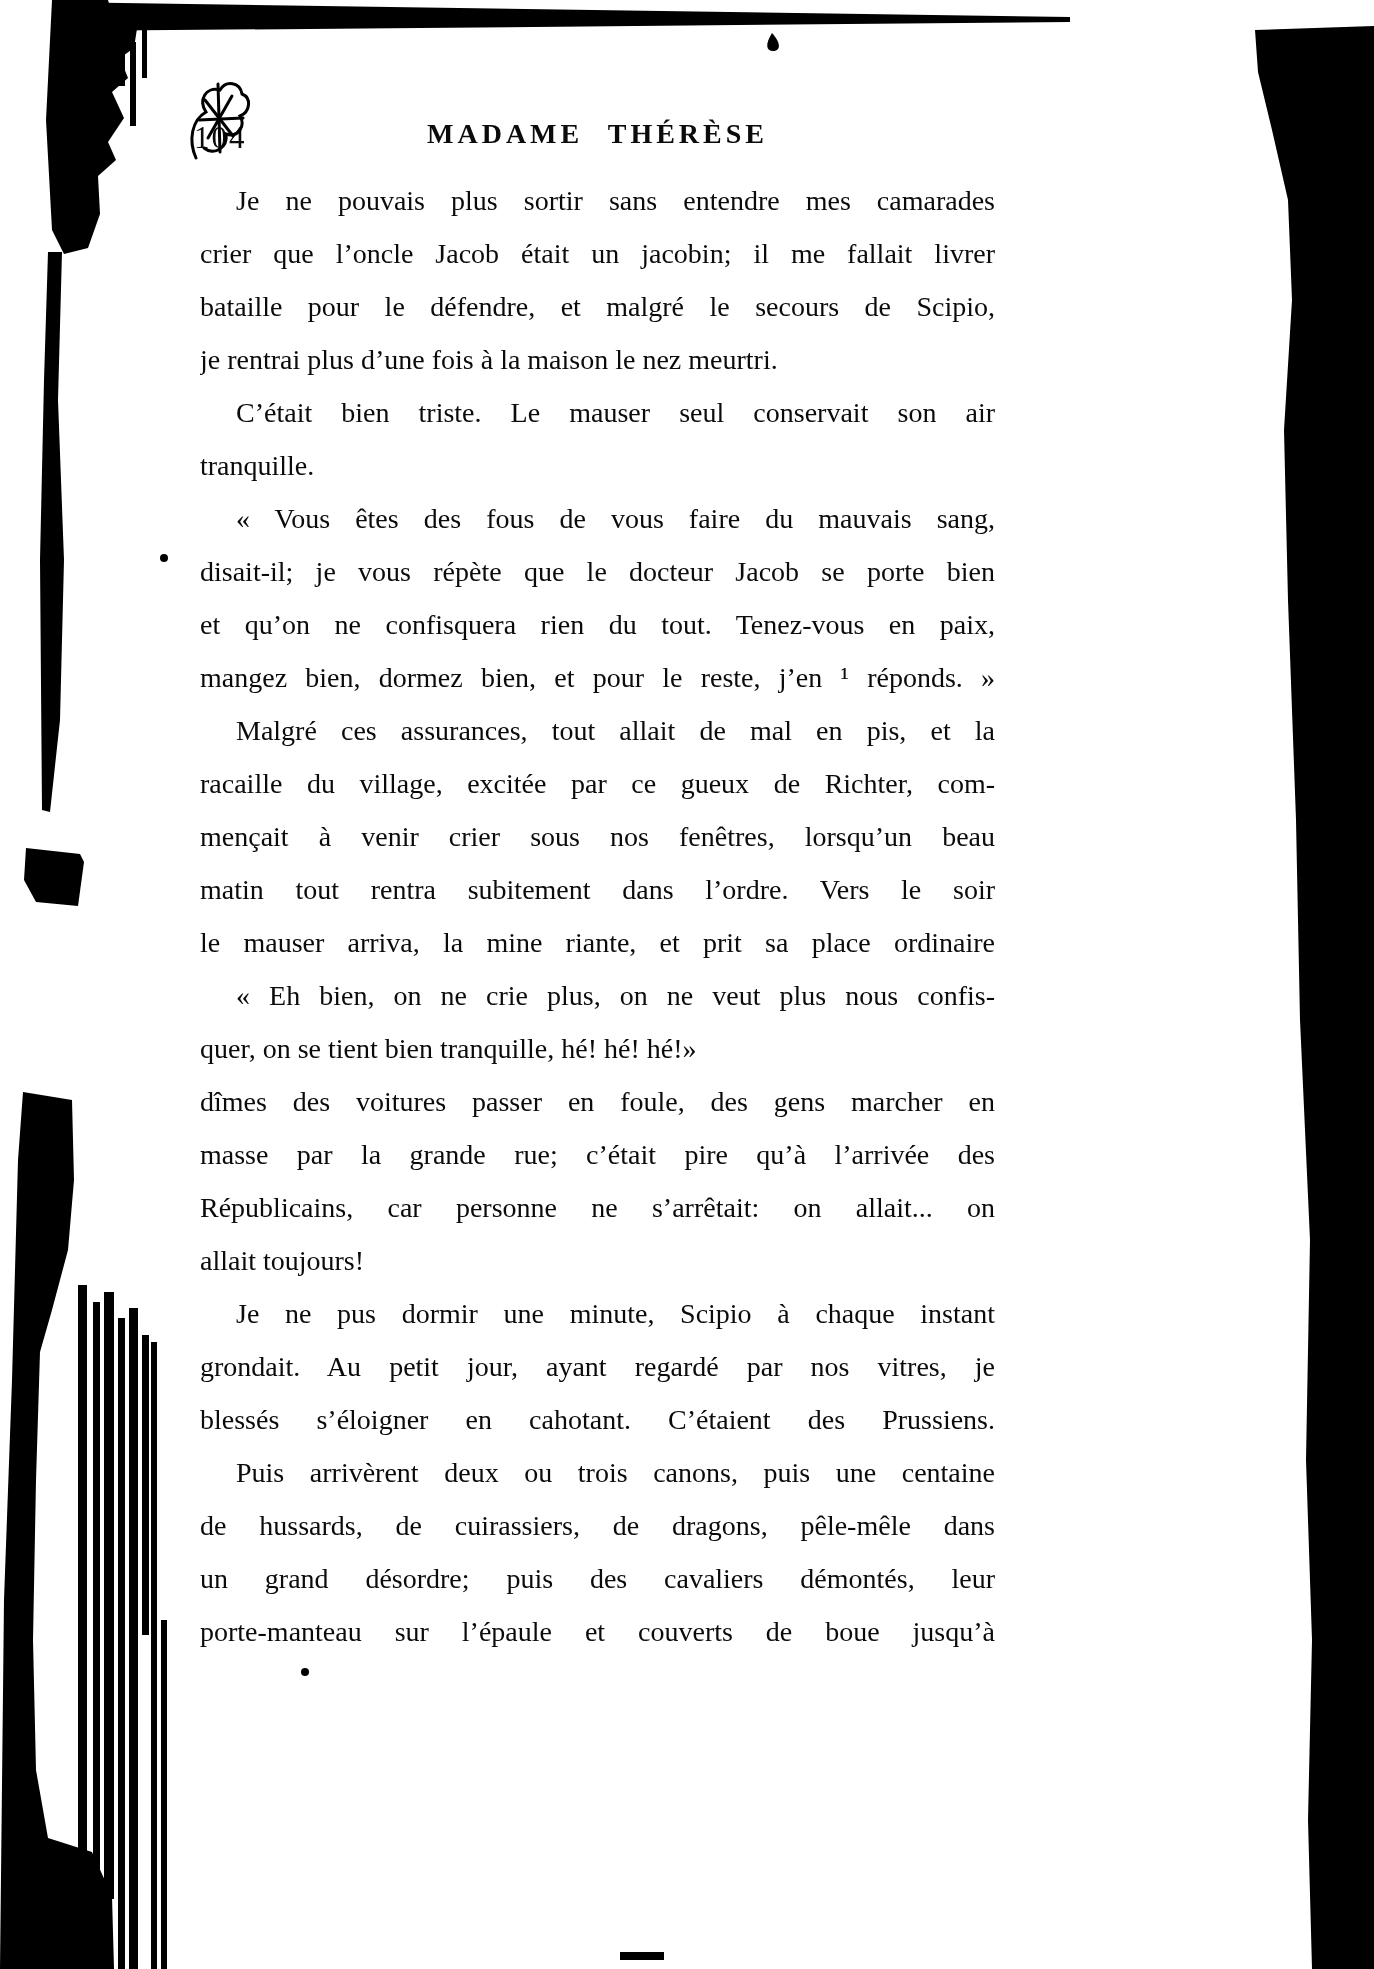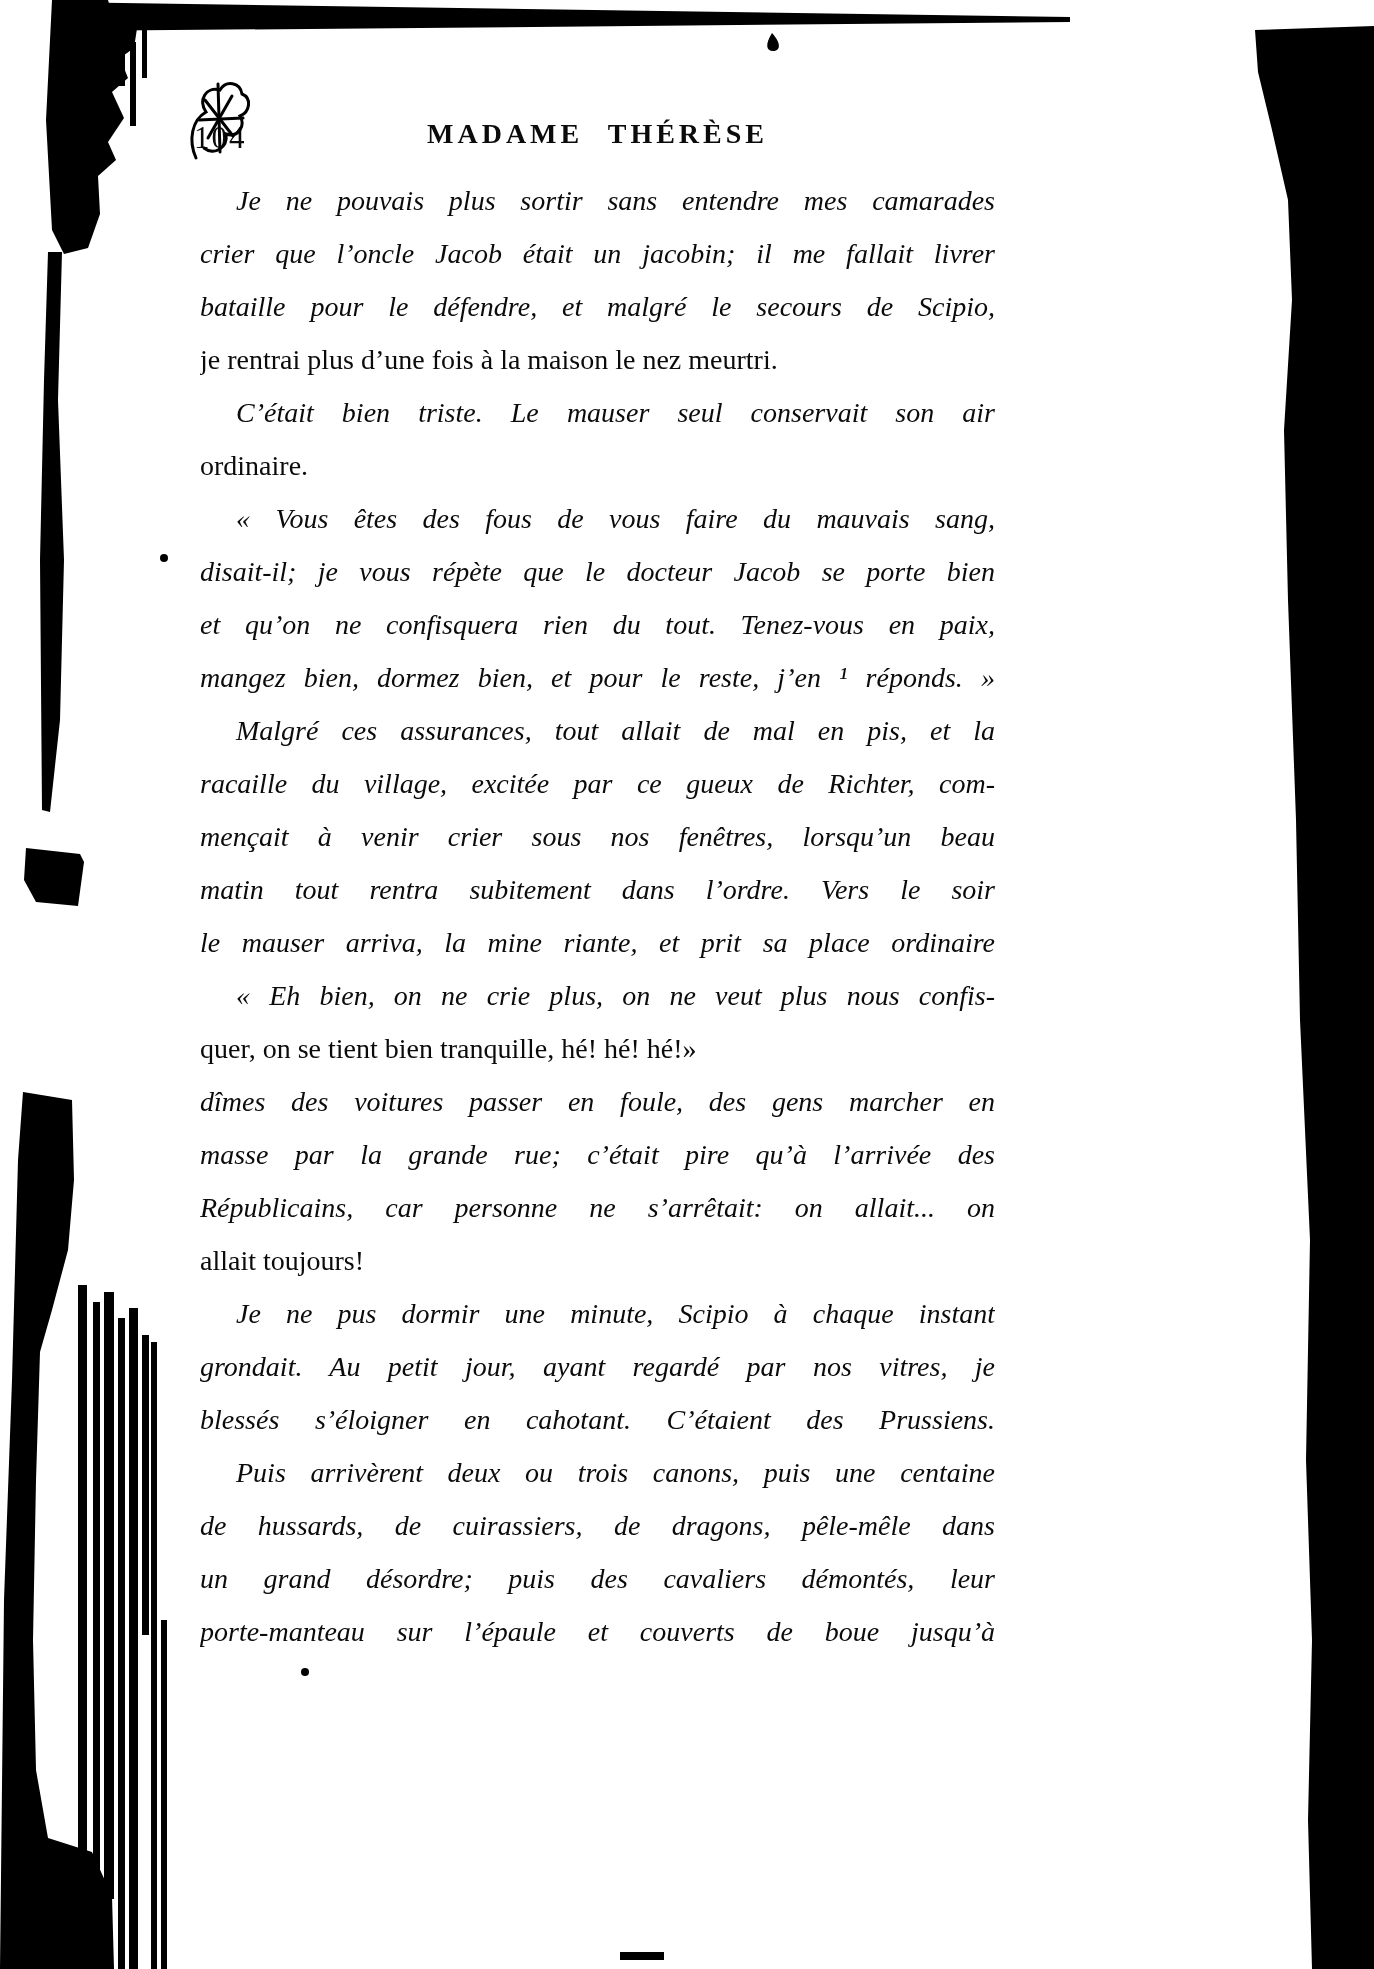--- a/index.html
+++ b/index.html
@@ -41,21 +41,21 @@
     left: 200px; top: 174px; width: 795px;
     z-index: 2;
     font-size: 28px;
   }
   .line {
     position: relative;
     height: 53px; line-height: 53px;
     white-space: normal;
     overflow: hidden;
   }
-  .line.j .txt { text-align: justify; text-align-last: justify; font-style: italic; }
+  .line.j .txt { text-align: justify; text-align-last: justify; }
   .line .txt { display: block; }
   .line.indent .txt { padding-left: 36px; }
   .line-num {
     position: absolute; left: -48px; top: 0; width: 40px;
     text-align: right;
     font-size: 25px; line-height: 53px;
     letter-spacing: 1px;
   }
 </style>
 </head>
@@ -125,21 +125,21 @@
       <div class="line">
       <span class="line-num"></span>
       <span class="txt">je rentrai plus d’une fois à la maison le nez meurtri.</span>
     </div>
       <div class="line indent j">
 
       <span class="txt">C’était bien triste. Le mauser seul conservait son air</span>
     </div>
       <div class="line">
       <span class="line-num"></span>
-      <span class="txt">ordinaire.</span>
+      <span class="txt">tranquille.</span>
     </div>
       <div class="line indent j">
       <span class="line-num"></span>
       <span class="txt">« Vous êtes des fous de vous faire du mauvais sang,</span>
     </div>
       <div class="line j">
       <span class="line-num"></span>
       <span class="txt">disait-il; je vous répète que le docteur Jacob se porte bien</span>
     </div>
       <div class="line j">

